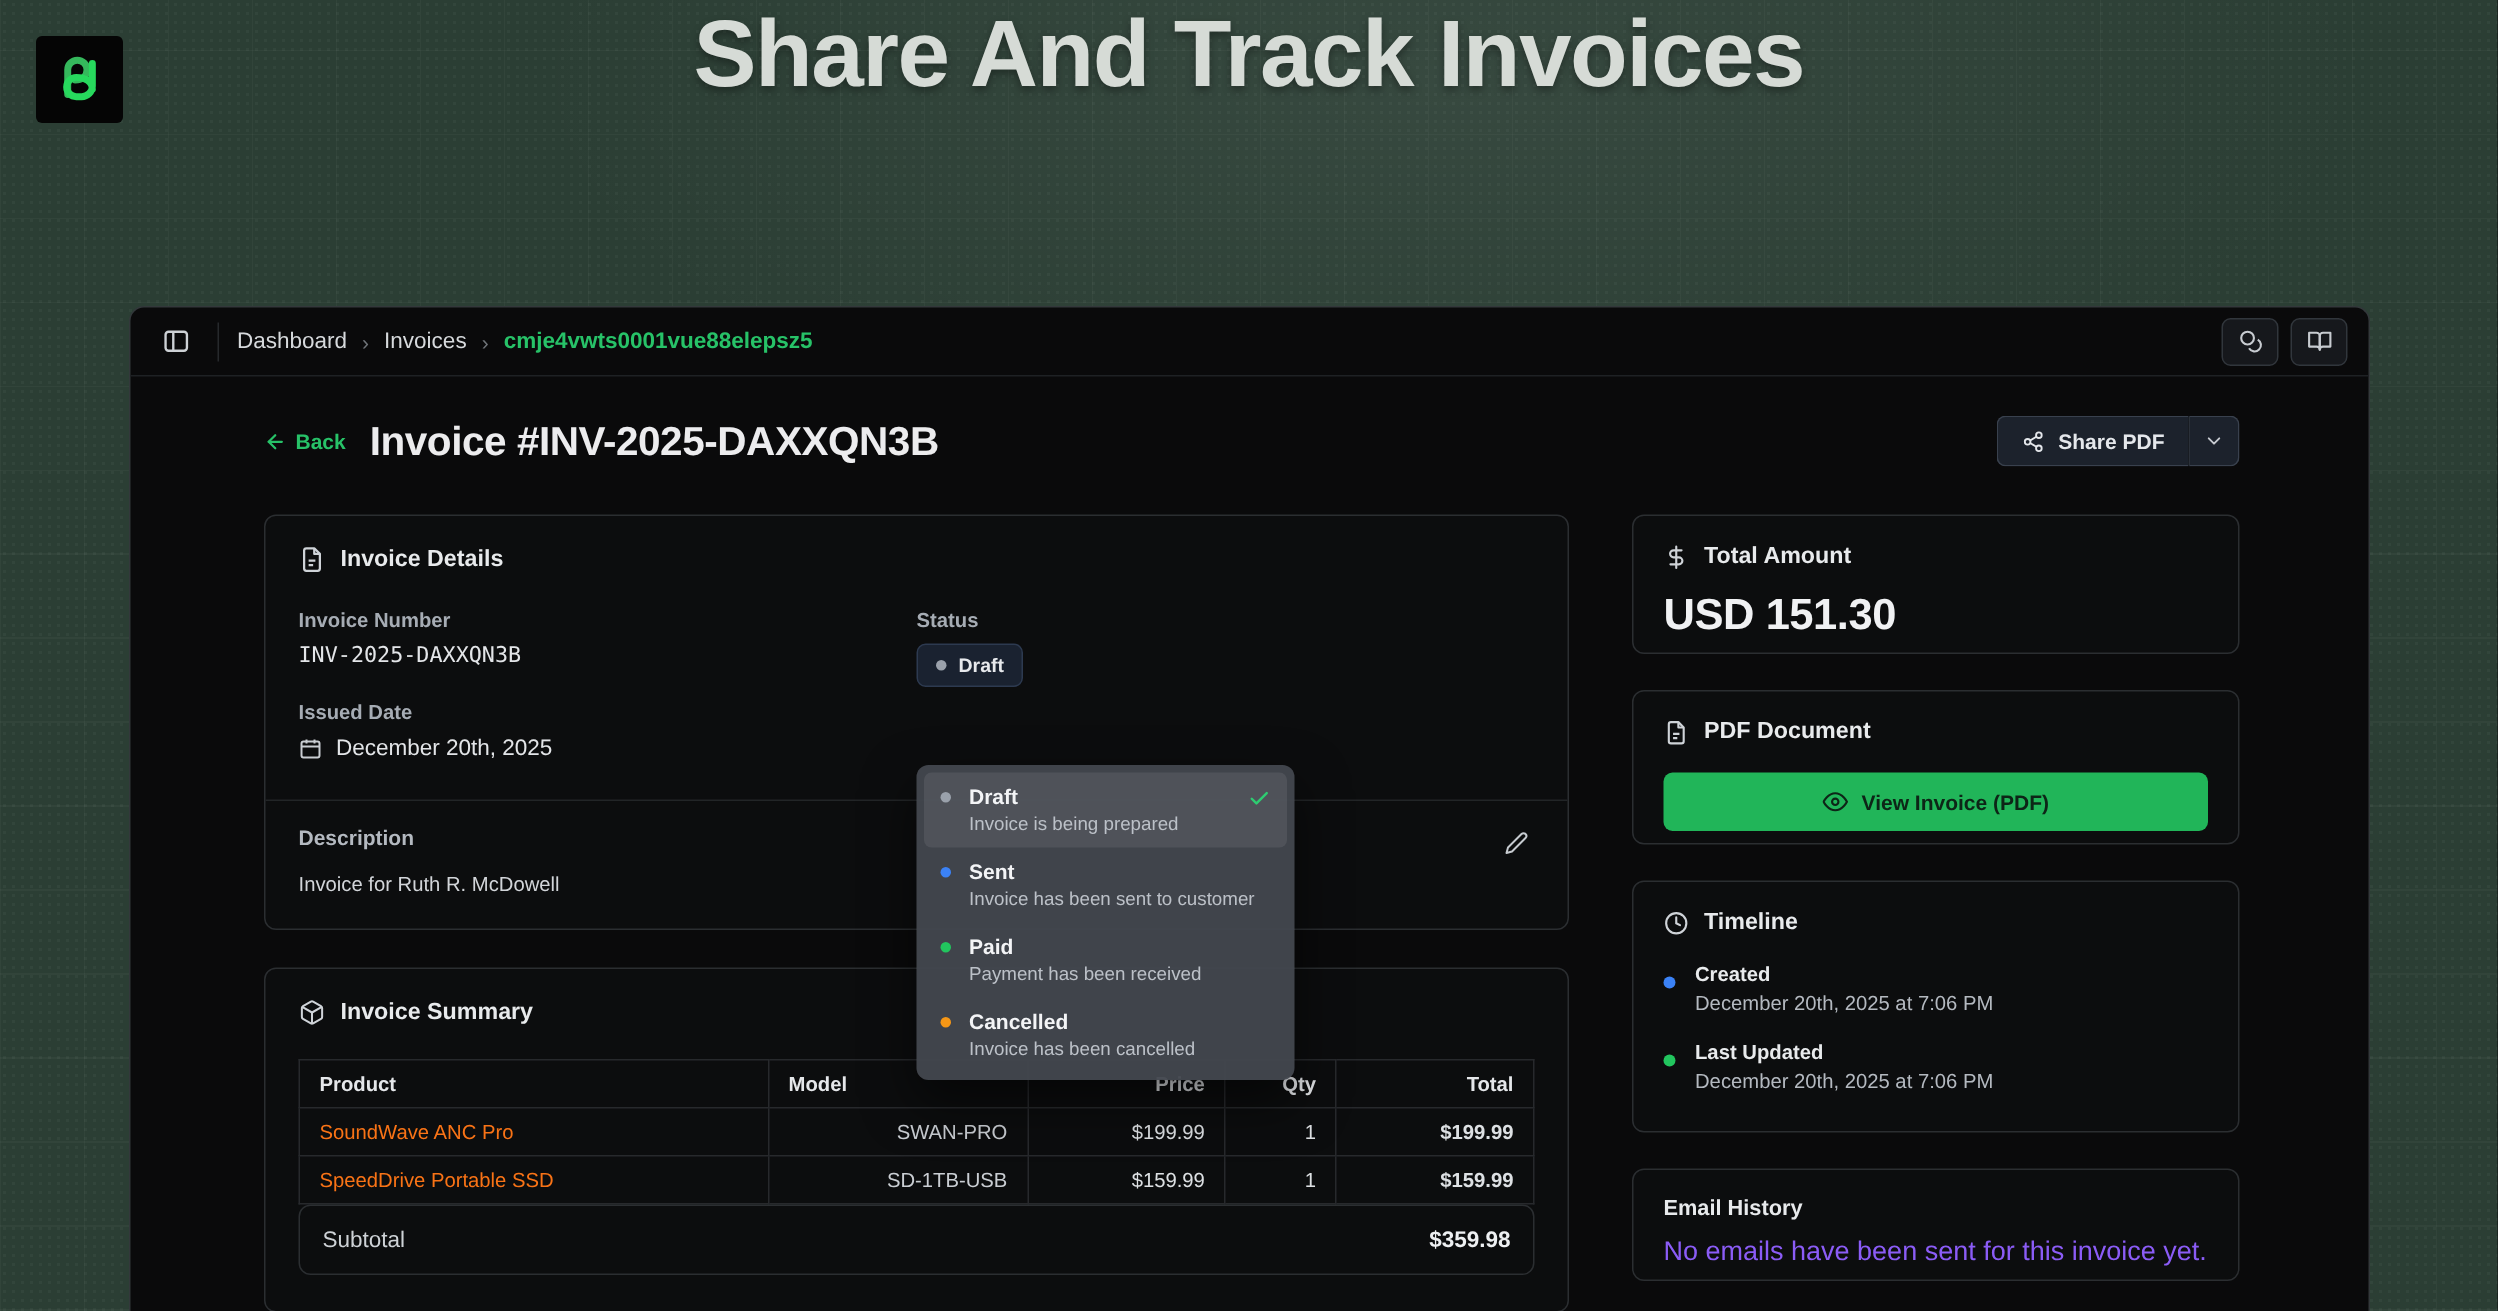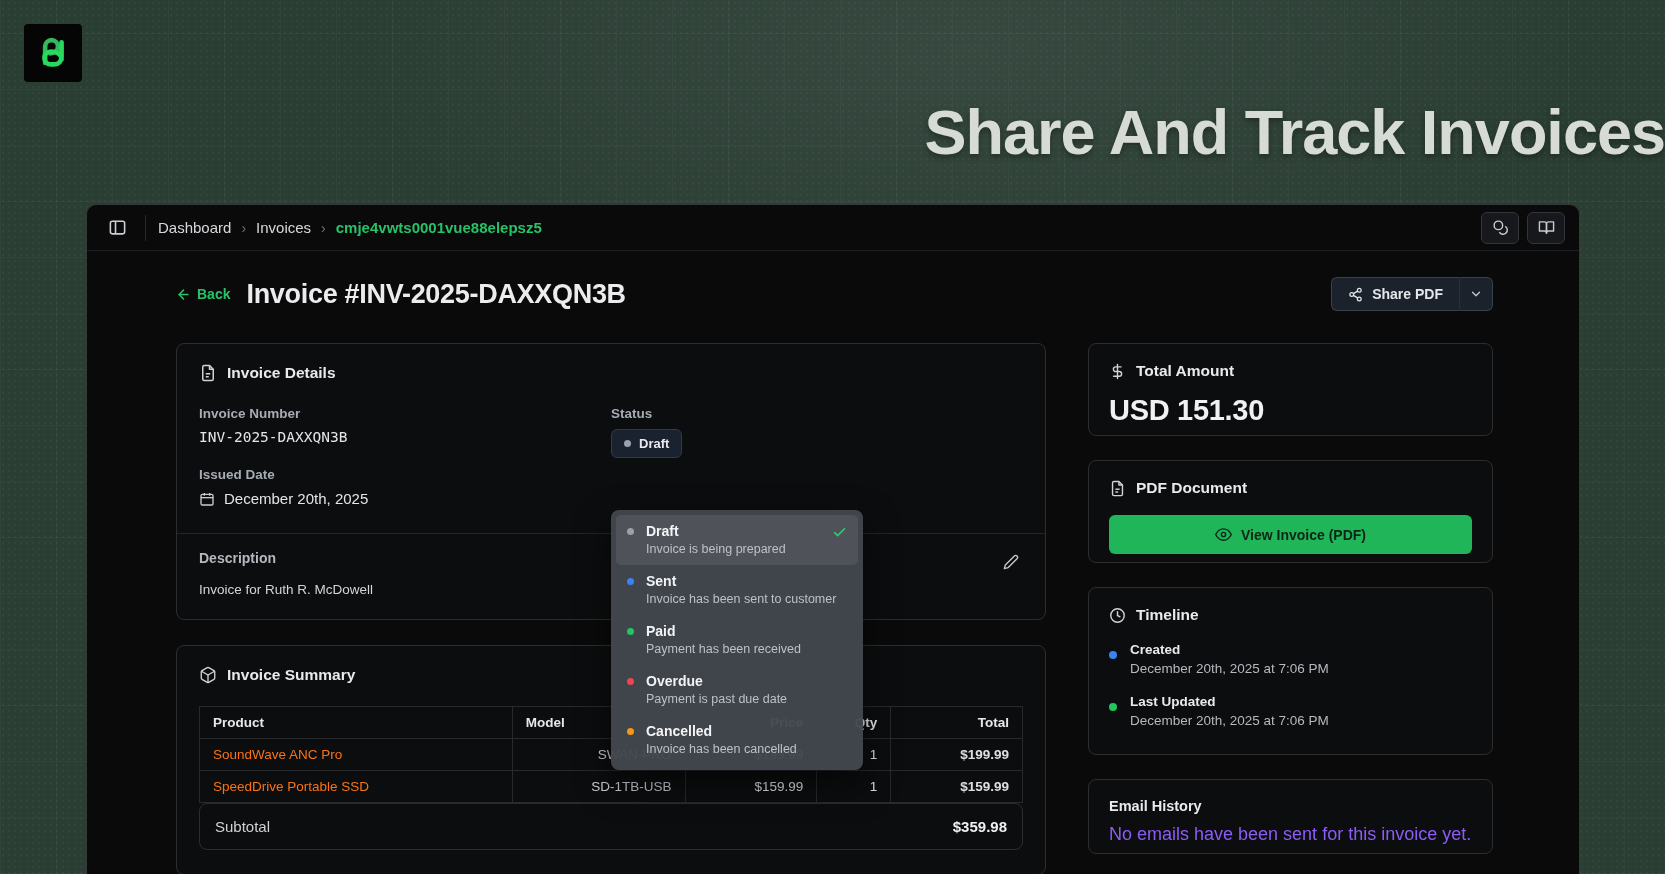--- a/index.html
+++ b/index.html
@@ -13,21 +13,21 @@
       repeating-linear-gradient(0deg, rgba(255,255,255,0.03) 0 1px, transparent 1px 56px),
       repeating-linear-gradient(90deg, rgba(255,255,255,0.03) 0 1px, transparent 1px 56px);
     background-size:auto, 6px 6px, auto, auto;
     position:relative;
     color:#e5e7ea;
   }
   svg { display:block; }
 
   
   .logo { position:absolute; top:24px; left:24px; width:58px; height:58px; background:#050505; border-radius:4px; display:flex; align-items:center; justify-content:center; }
-  .hero { padding-top:96px; text-align:right; }
+  .hero { text-align:center; }
   .hero h1 { font-size:63px; font-weight:800; color:#d6dbd6; letter-spacing:-1px; text-shadow:0 3px 6px rgba(0,0,0,0.35); }
 
   
   .window {
     position:absolute; top:204px; left:86px; width:1494px; height:700px;
     background:#0a0a0b; border:1px solid #33383b; border-bottom:none;
     border-radius:10px 10px 0 0; overflow:visible;
   }
   .topbar { height:46px; display:flex; align-items:center; padding:0 14px; border-bottom:1px solid #1e2124; }
   .icon-btn-plain { width:32px; height:32px; display:flex; align-items:center; justify-content:center; color:#cdd1d5; border-radius:6px; cursor:pointer; }
@@ -247,25 +247,20 @@
                 </div>
                 <div class="dd-item">
                   <span class="dot" style="background-color: rgb(59, 130, 246);"></span>
                   <div class="dd-title">Sent</div>
                   <div class="dd-desc">Invoice has been sent to customer</div>
                 </div>
                 <div class="dd-item">
                   <span class="dot" style="background-color: rgb(34, 197, 94);"></span>
                   <div class="dd-title">Paid</div>
                   <div class="dd-desc">Payment has been received</div>
-                </div>
-                <div class="dd-item">
-                  <span class="dot" style="background-color: rgb(239, 68, 83);"></span>
-                  <div class="dd-title">Overdue</div>
-                  <div class="dd-desc">Payment is past due date</div>
                 </div>
                 <div class="dd-item">
                   <span class="dot" style="background-color: rgb(245, 151, 22);"></span>
                   <div class="dd-title">Cancelled</div>
                   <div class="dd-desc">Invoice has been cancelled</div>
                 </div>
               </div>
             </div>
           </div>
 

